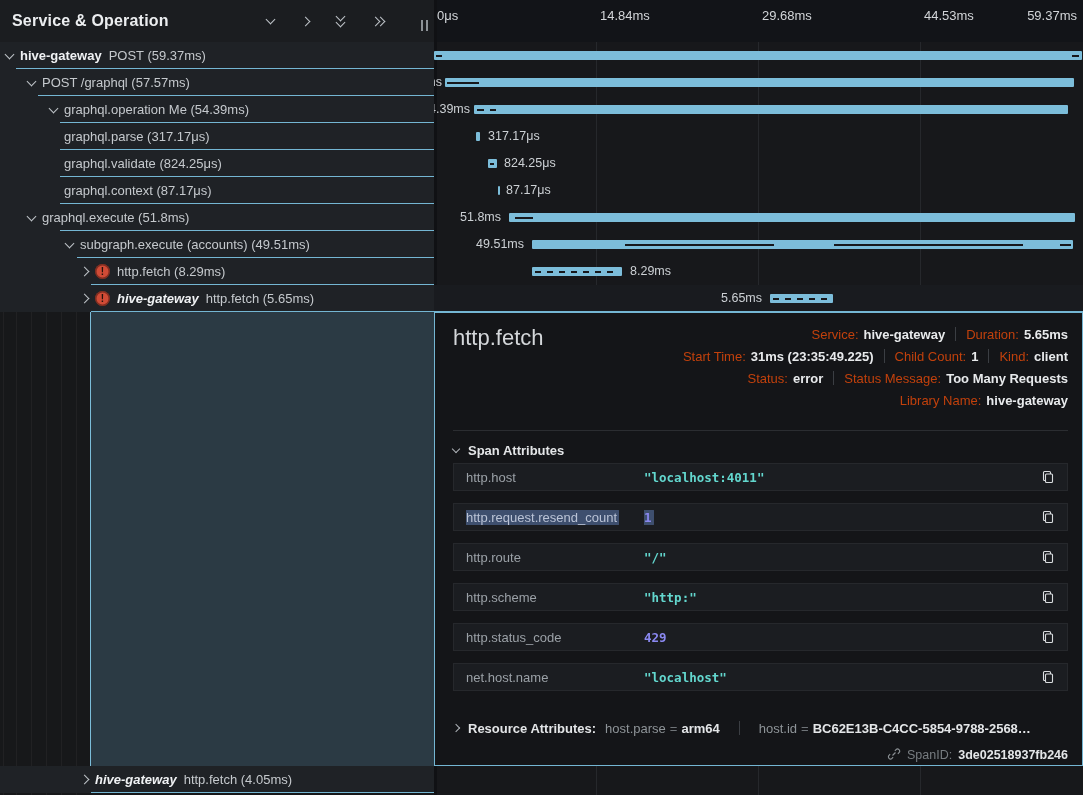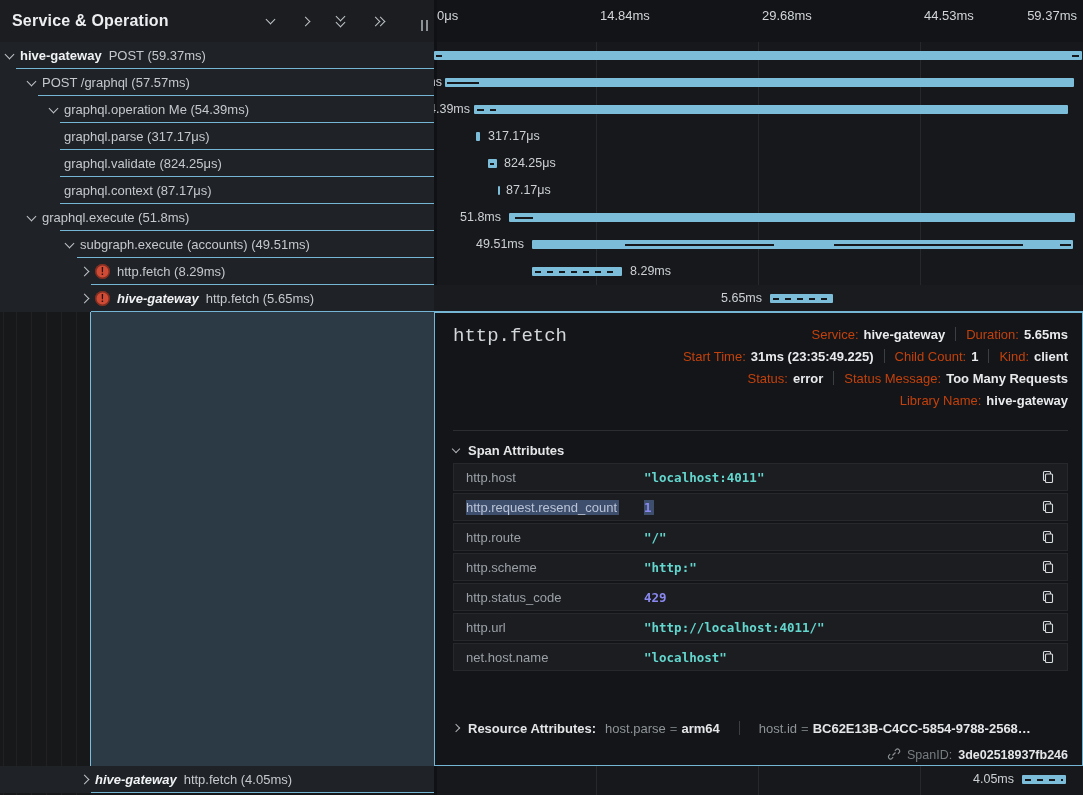--- a/index.html
+++ b/index.html
@@ -55,31 +55,31 @@
   .bar{position:absolute;top:9px;height:9px;background:#7cbdda;border-radius:1px;}
   .bar .mk{position:absolute;top:3.5px;height:2px;background:#17181c;}
   .bar.dash::after{content:"";position:absolute;left:3px;right:3px;top:3.5px;height:2px;
       background:repeating-linear-gradient(90deg,#17181c 0 6px,transparent 6px 12px);}
   .blab{position:absolute;top:0;line-height:27px;font-size:12.5px;color:#ccd0d4;white-space:nowrap;}
 
   
   .dpanel{position:absolute;left:0;top:312px;width:649px;height:454px;background:#141518;
           border-left:1px solid #74b6d3;border-right:1px solid #74b6d3;
           border-top:1px solid #74b6d3;border-bottom:1px solid #74b6d3;}
-  .dtitle{position:absolute;left:18px;top:12px;font-size:19px;color:#d4d7da;font-family:Liberation Mono, monospace;}
+  .dtitle{position:absolute;left:18px;top:12px;font-size:22px;color:#d4d7da;}
   .dmeta{position:absolute;right:14px;top:10px;text-align:right;}
   .mline{display:flex;justify-content:flex-end;align-items:center;height:22px;font-size:13px;}
   .mlabel{color:#c2410c;margin-right:5px;white-space:nowrap;}
   .mval{color:#e8eaec;font-weight:700;white-space:nowrap;}
   .msep{display:inline-block;width:1px;height:14px;background:#3b3e43;margin:0 10px;}
   .ddiv{position:absolute;left:18px;right:14px;top:117px;height:1px;background:#2b2d31;}
   .dsec{position:absolute;left:18px;top:130px;display:flex;align-items:center;gap:9px;
         font-size:13px;font-weight:700;color:#e3e5e7;cursor:pointer;}
   .dtable{position:absolute;left:18px;right:14px;top:150px;}
-  .arow{height:28px;margin-bottom:2px;background:#1b1d21;border:1px solid #26282c;
+  .arow{height:28px;margin-bottom:12px;background:#1b1d21;border:1px solid #26282c;
         display:flex;align-items:center;padding:0 12px;}
   .akey{flex:none;width:178px;font-size:13px;color:#9ba1a7;overflow:hidden;white-space:nowrap;}
   .akey .hl{background:#3e4f6e;color:#bac3d6;border-radius:2px;padding:1px 2px;margin:-1px -2px;}
   .aval{flex:1;font-family:"DejaVu Sans Mono",monospace;font-size:12.5px;font-weight:700;
         white-space:nowrap;overflow:hidden;}
   .aval.str{color:#63d7ce;}
   .aval.num{color:#8a88f0;}
   .aval .hl{background:#3e4f6e;border-radius:2px;padding:1px 2px;margin:-1px -2px;}
   .copy{flex:none;width:18px;height:16px;display:flex;align-items:center;justify-content:flex-end;cursor:pointer;}
   .copy svg{stroke:#d9dcdf;fill:none;stroke-width:1.1;}
@@ -394,30 +394,20 @@
           <span class="akey">http.status_code</span>
           <span class="aval num">429</span>
           <span class="copy">
               <svg width="14" height="14" viewBox="0 0 14 14">
                 <rect x="4.5" y="4" width="7" height="8.5" rx="1"></rect>
                 <path d="M9.5 4V2.5a1 1 0 0 0-1-1h-5a1 1 0 0 0-1 1v7a1 1 0 0 0 1 1H4"></path>
               </svg>
             </span>
         </div>
         <div class="arow">
-          <span class="akey">http.url</span>
-          <span class="aval str">"http://localhost:4011/"</span>
-          <span class="copy">
-              <svg width="14" height="14" viewBox="0 0 14 14">
-                <rect x="4.5" y="4" width="7" height="8.5" rx="1"></rect>
-                <path d="M9.5 4V2.5a1 1 0 0 0-1-1h-5a1 1 0 0 0-1 1v7a1 1 0 0 0 1 1H4"></path>
-              </svg>
-            </span>
-        </div>
-        <div class="arow">
           <span class="akey">net.host.name</span>
           <span class="aval str">"localhost"</span>
           <span class="copy">
               <svg width="14" height="14" viewBox="0 0 14 14">
                 <rect x="4.5" y="4" width="7" height="8.5" rx="1"></rect>
                 <path d="M9.5 4V2.5a1 1 0 0 0-1-1h-5a1 1 0 0 0-1 1v7a1 1 0 0 0 1 1H4"></path>
               </svg>
             </span>
         </div>
       </div>
@@ -440,19 +430,15 @@
               <path d="M9 4.4l1.3-1.3a2.4 2.4 0 0 1 3.4 3.4L12.4 7.8"></path>
               <path d="M7 11.6l-1.3 1.3a2.4 2.4 0 0 1-3.4-3.4L3.6 8.2"></path>
             </svg></span>
         <span class="sidlabel">SpanID:</span>
         <span class="sidval">3de02518937fb246</span>
       </div>
     </div>
 
     <div class="gutter" style="top:766px;height:29px"></div>
 
-    <div class="trowR" style="top:766px">
-      <span class="blab" style="right:69px">4.05ms</span>
-      <div class="bar dash" style="left:588px;width:44px"></div>
-    </div>
   </div>
 
 </div>
 
 </body></html>

